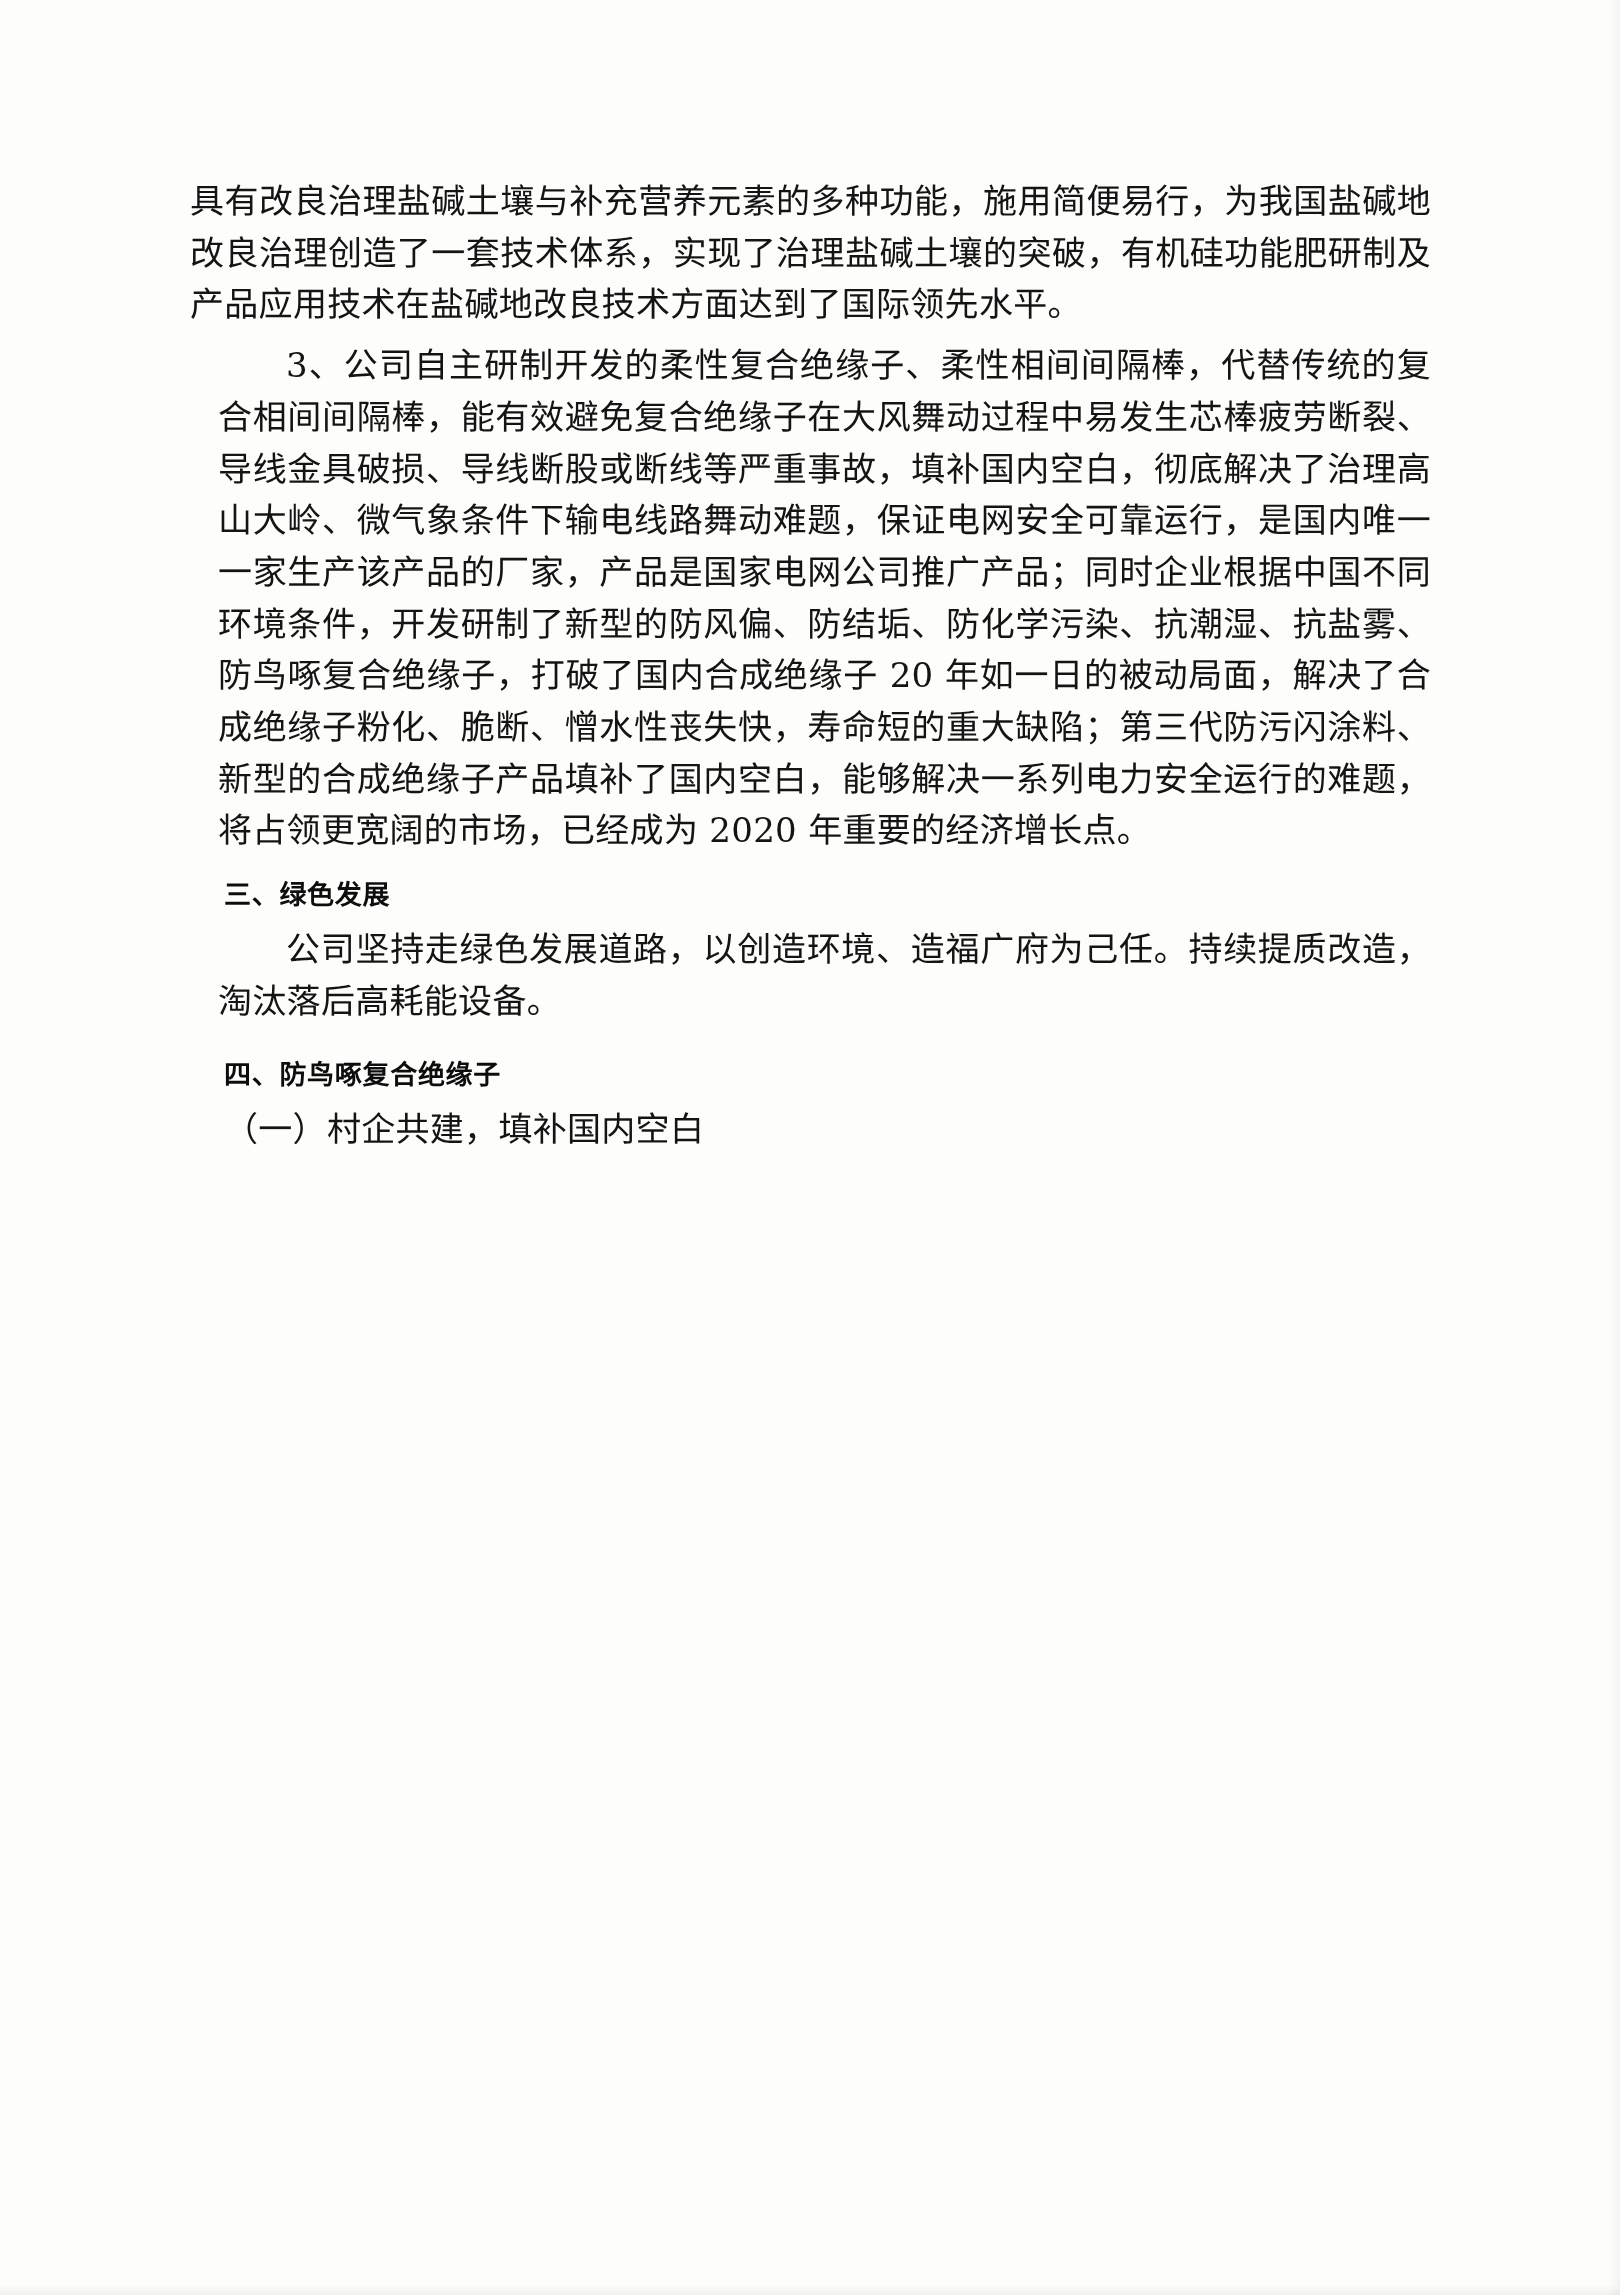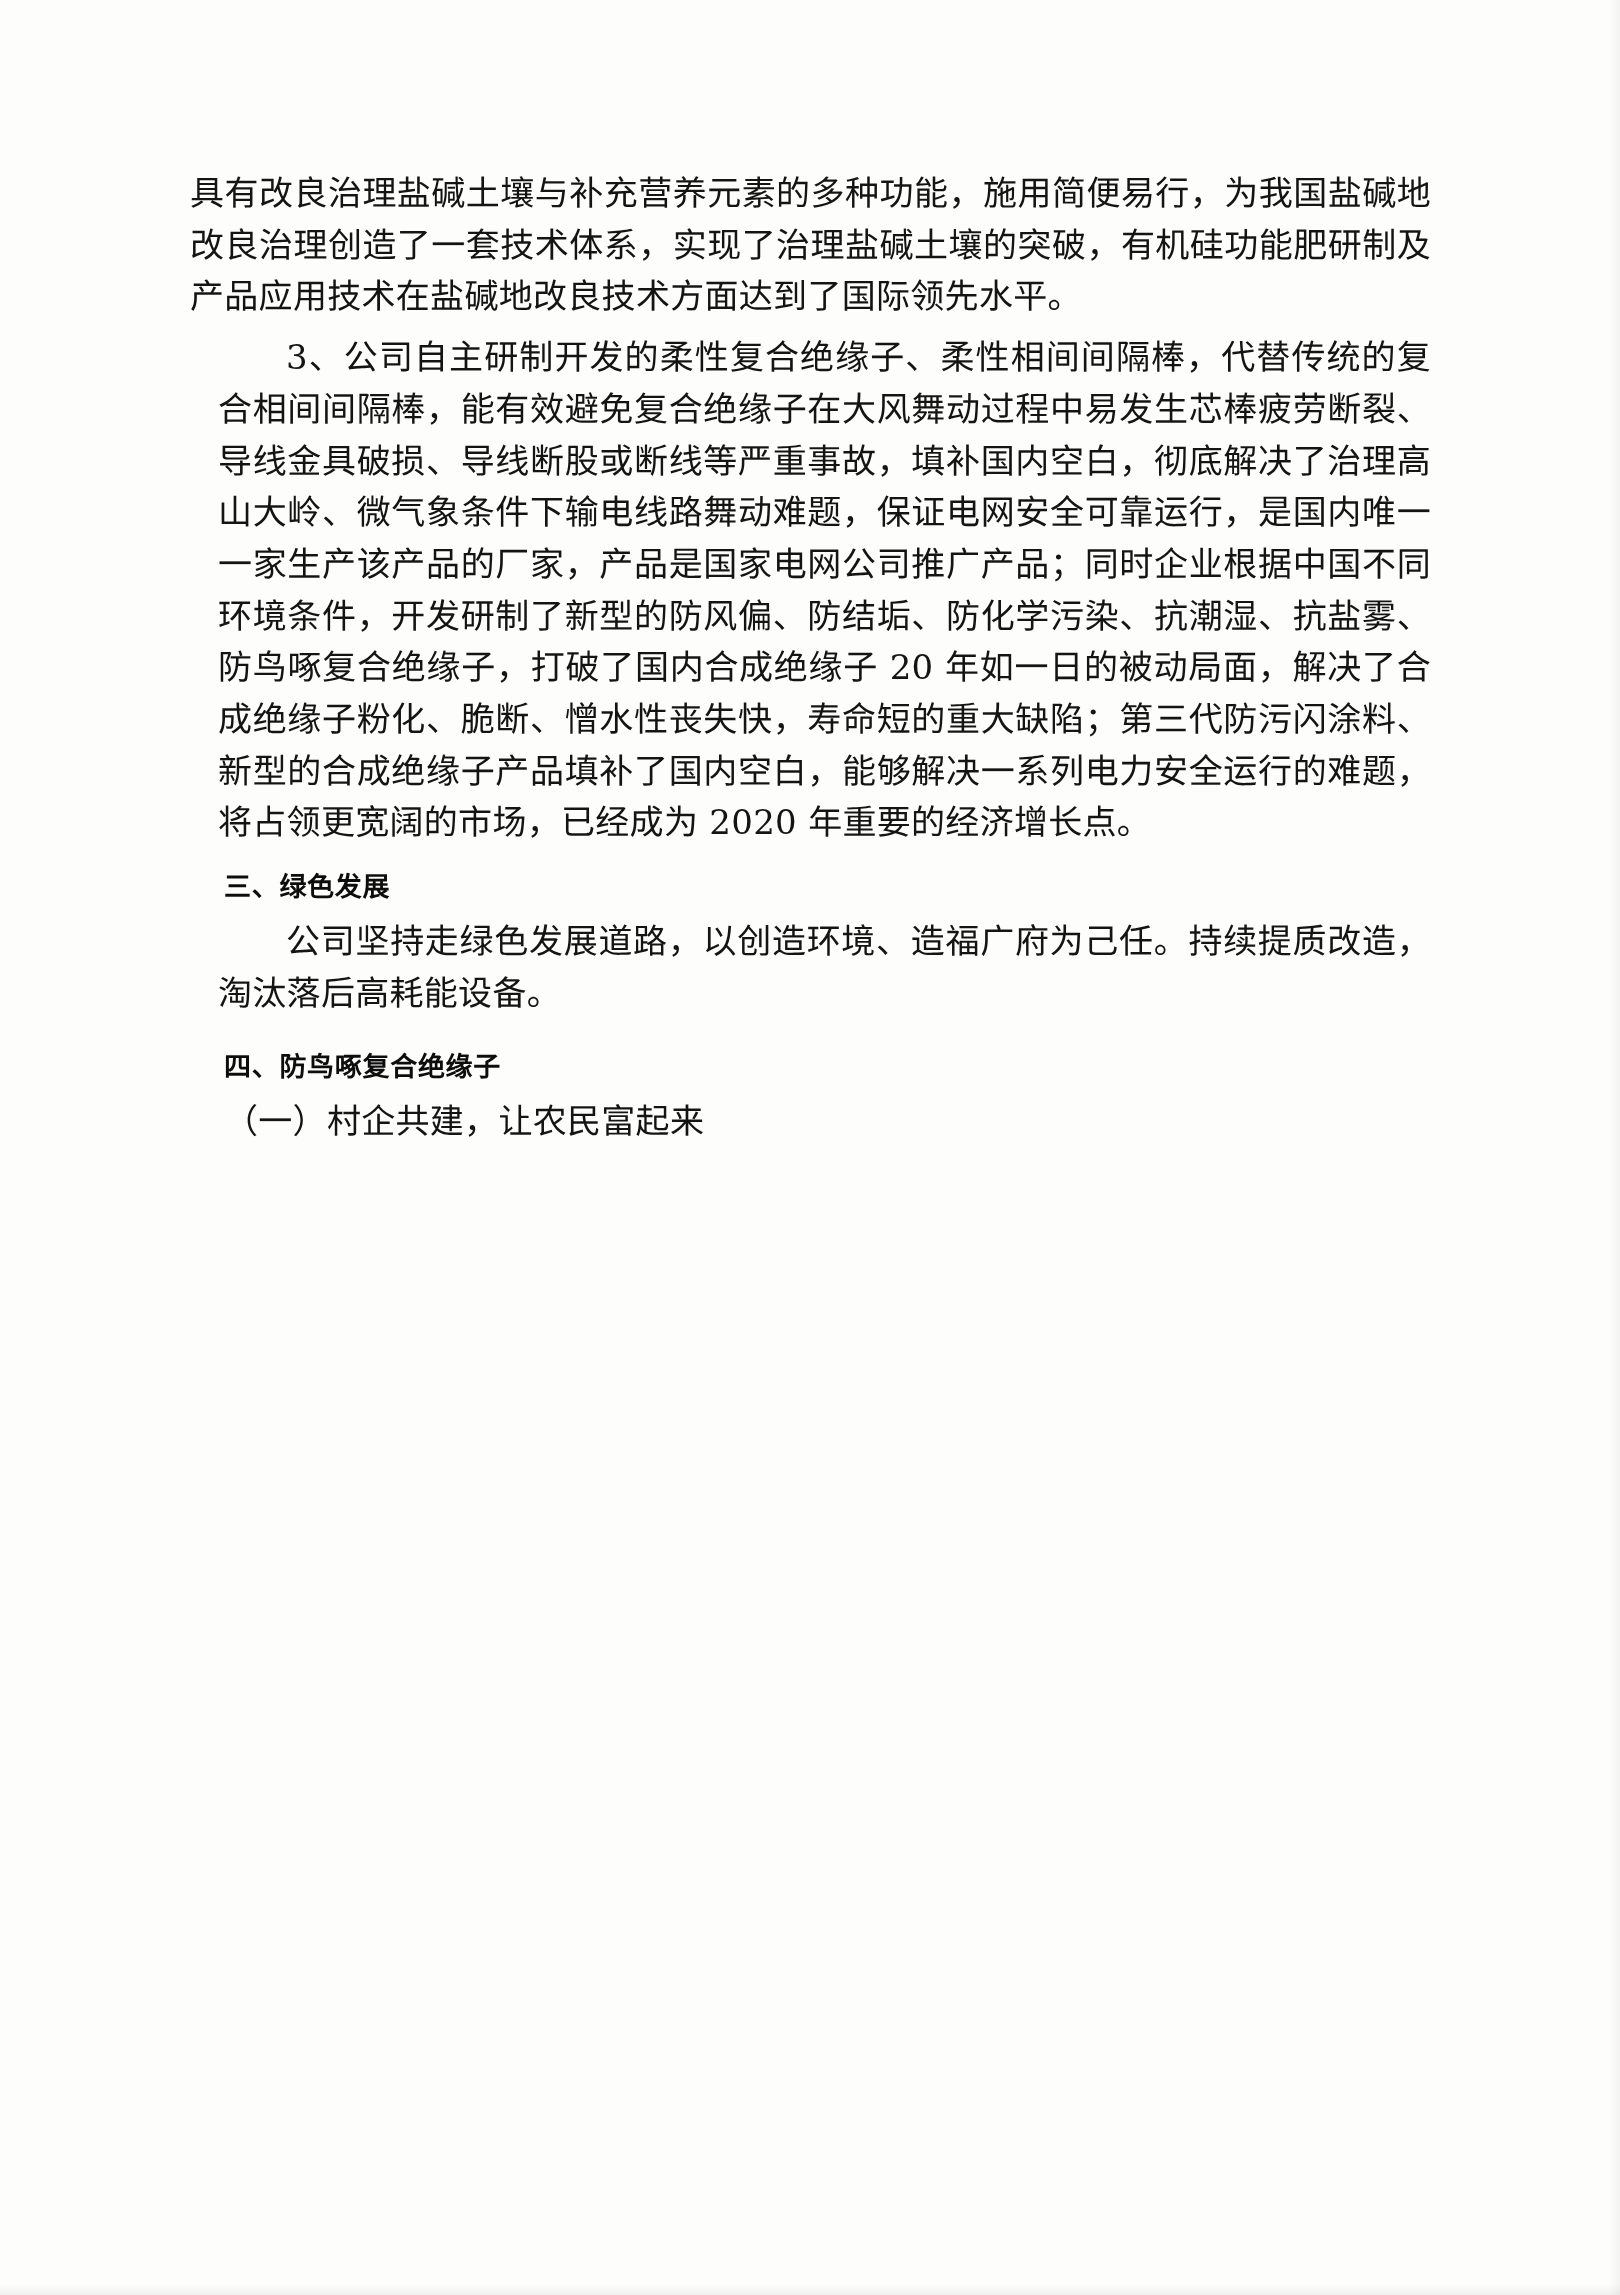--- a/index.html
+++ b/index.html
@@ -35,21 +35,21 @@
     position: absolute;
     left: 0; right: 0; bottom: 0;
     height: 10.5px;
     background: linear-gradient(to bottom, rgba(0,0,0,0.0), rgba(0,0,0,0.05));
     pointer-events: none;
   }
 
   .content {
     position: absolute;
     left: 190px;
-    top: 168px;
+    top: 176px;
     width: 1241px;
   }
 
   p {
     margin: 0 0 0 0;
     font-size: 34px;
     line-height: 1.52;
     letter-spacing: 0.3px;
     text-align: justify;
     text-justify: inter-ideograph;
@@ -102,17 +102,17 @@
 
     <div class="gap-sm"></div>
 
 
     <div class="gap-md"></div>
 
     <p class="heading">四、防鸟啄复合绝缘子</p>
 
     <div class="gap-sm"></div>
 
-    <p class="indent1">（一）村企共建，让农民富起来</p>
+    <p class="indent1">（一）村企共建，填补国内空白</p>
 
   </div>
 </div>
 
 
 </body></html>

